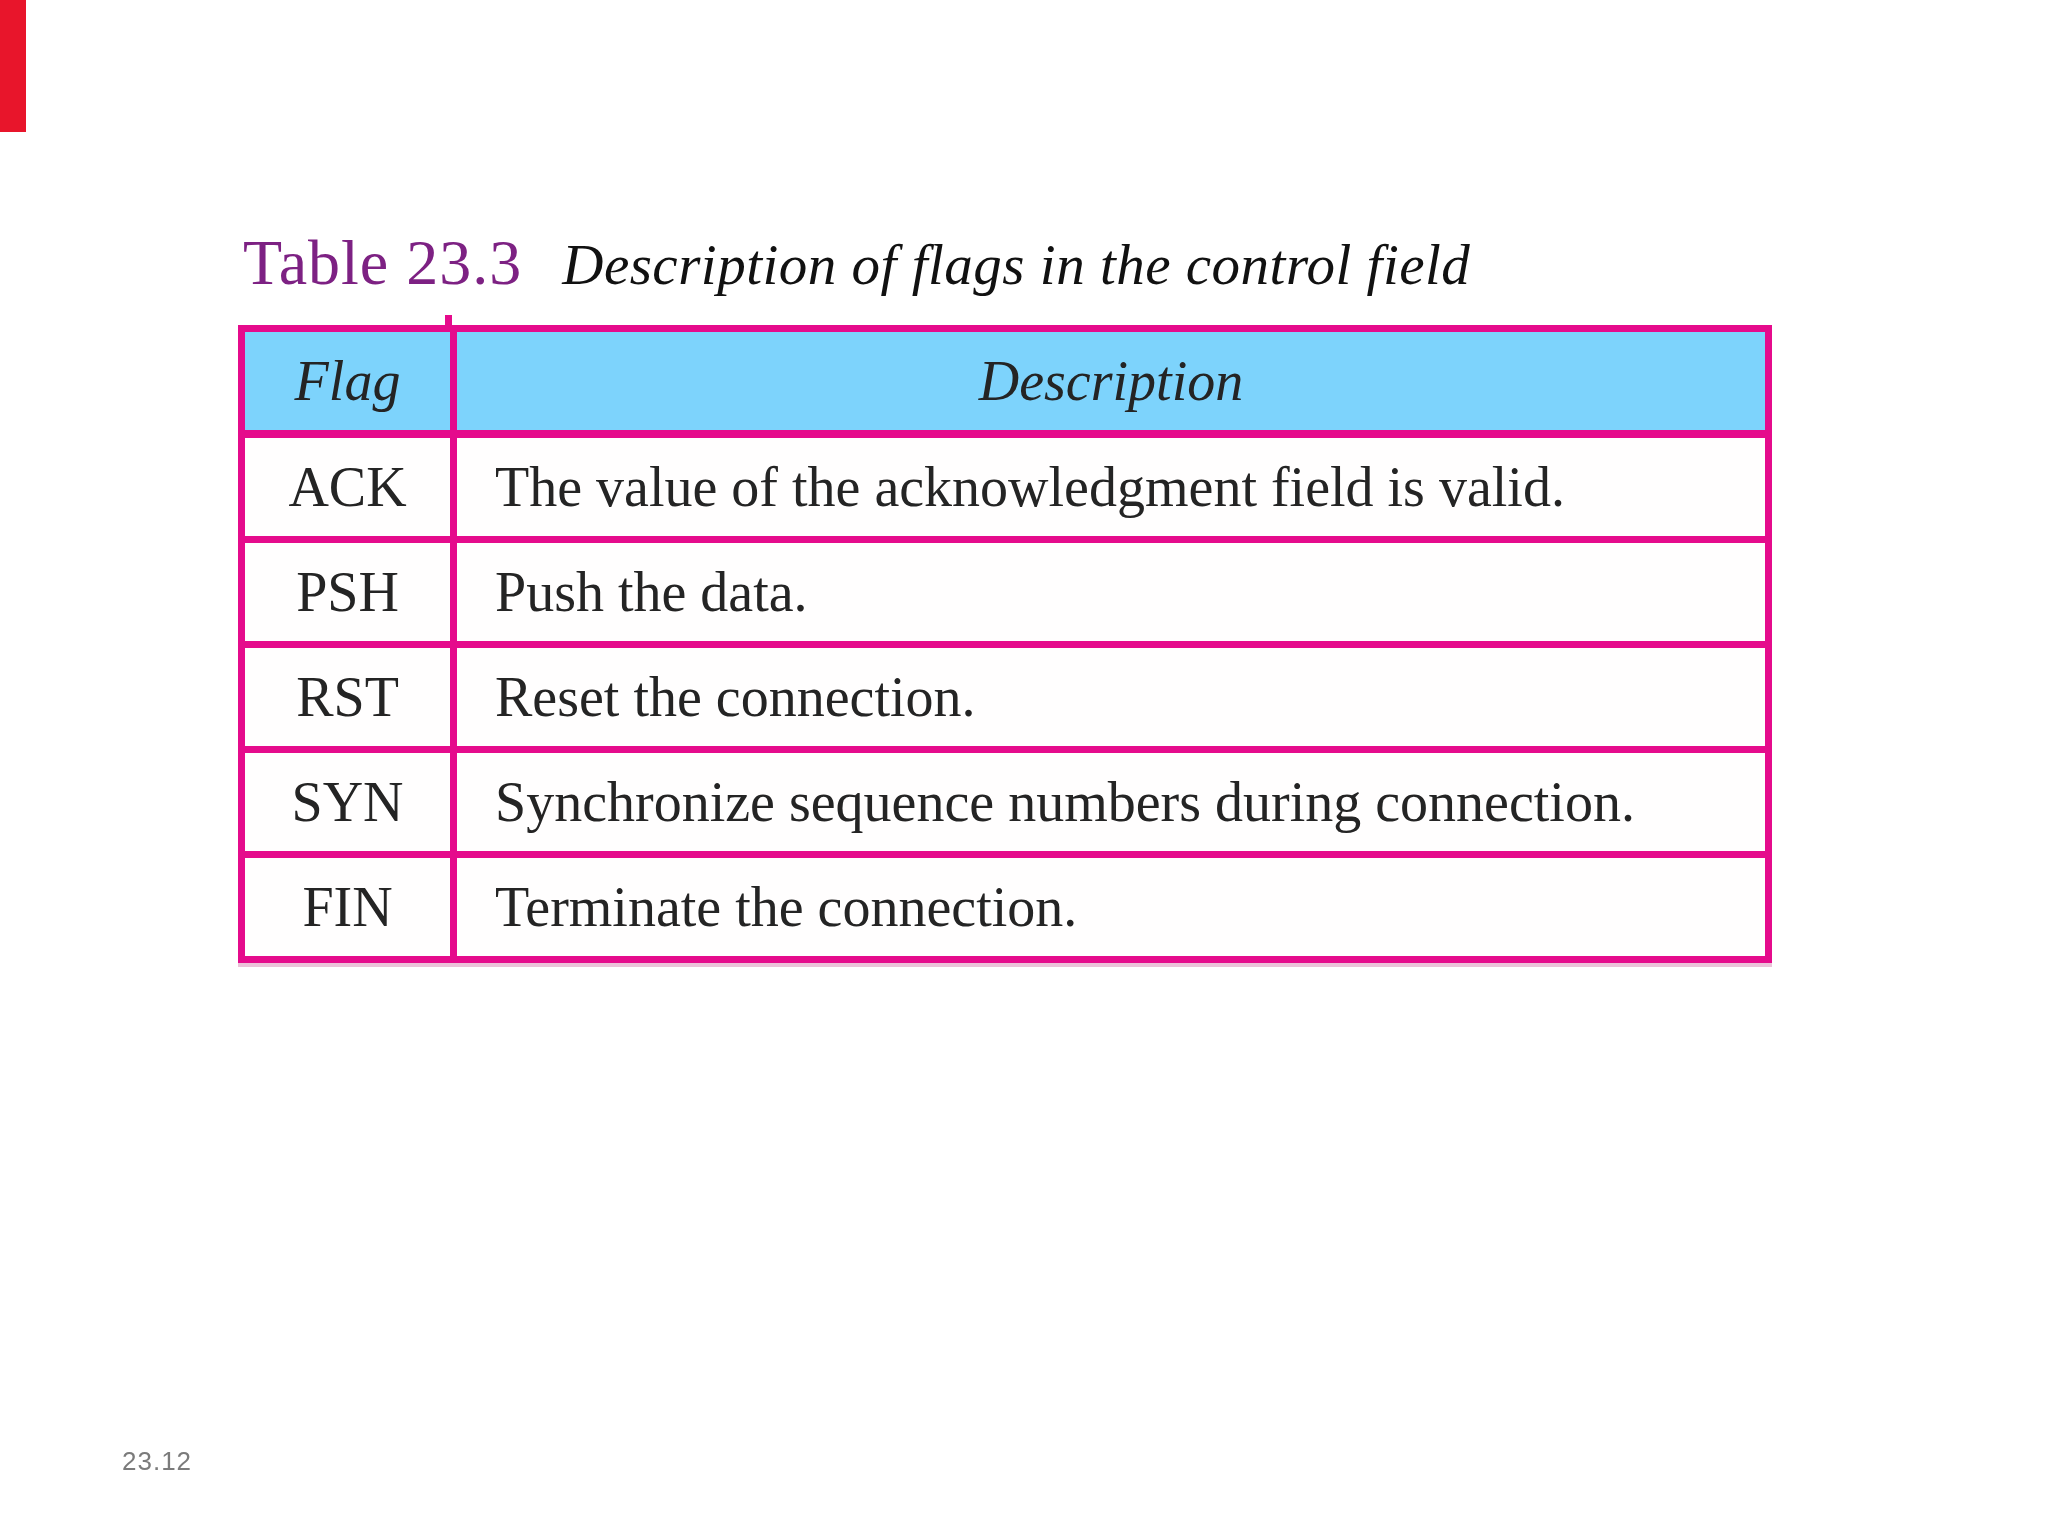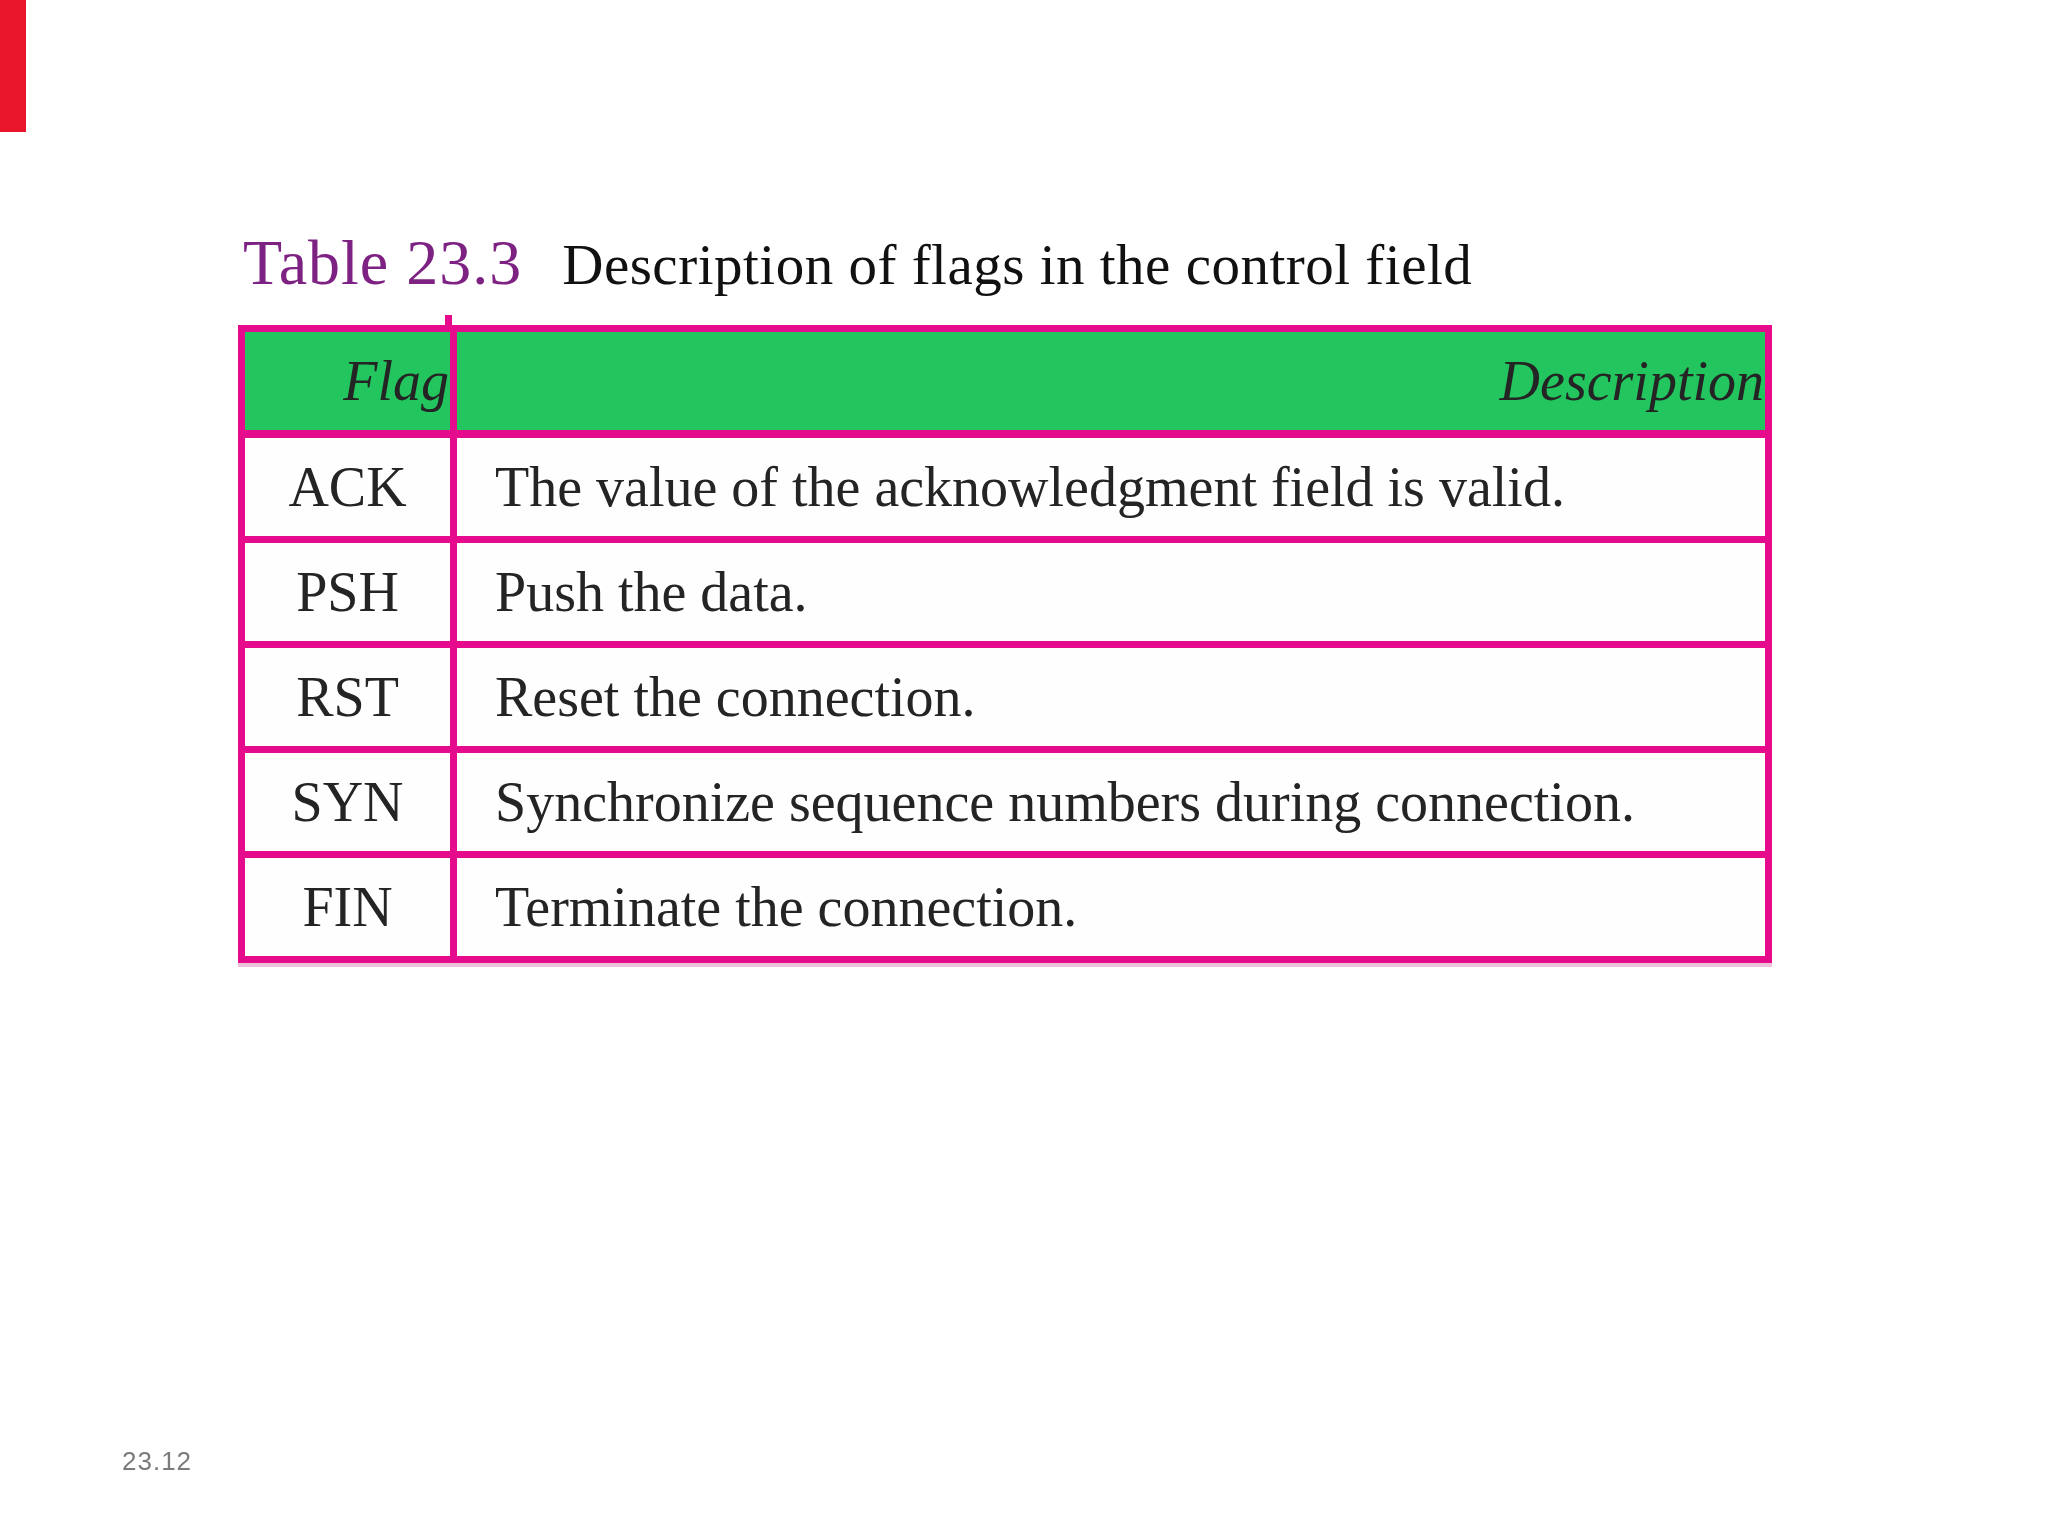--- a/index.html
+++ b/index.html
@@ -20,44 +20,45 @@
     display:flex;align-items:baseline;gap:40px;
     white-space:nowrap;
   }
   .title-label{
     font-size:64px;
     color:#7d2183;
     letter-spacing:1px;
   }
   .title-caption{
     font-size:57px;
+    font-style:italic;
     color:#111111;
     letter-spacing:0.5px;
   }
   .flag-table{
     position:absolute;left:238px;top:325px;
     width:1534px;
     border-collapse:collapse;
     table-layout:fixed;
     box-shadow:0 4px 0 rgba(176,10,104,0.25);
   }
   .flag-table col.c-flag{width:212px;}
   .flag-table th,.flag-table td{
     border:7px solid #e50b8c;
     font-size:56px;
     color:#242424;
     overflow:hidden;
     white-space:nowrap;
   }
   .flag-table th{
-    background:#22c55e;
+    background:#7dd3fc;
     font-style:italic;
     font-weight:normal;
     height:96px;
-    text-align:right;
+    text-align:center;
     border-bottom-width:8px;
   }
   .flag-table td{
     background:#fffefe;
     height:96px;
   }
   .flag-table td.flag-cell{text-align:center;}
   .flag-table td.desc-cell{text-align:left;padding-left:38px;}
   .divider-tick{
     position:absolute;left:445px;top:315px;

